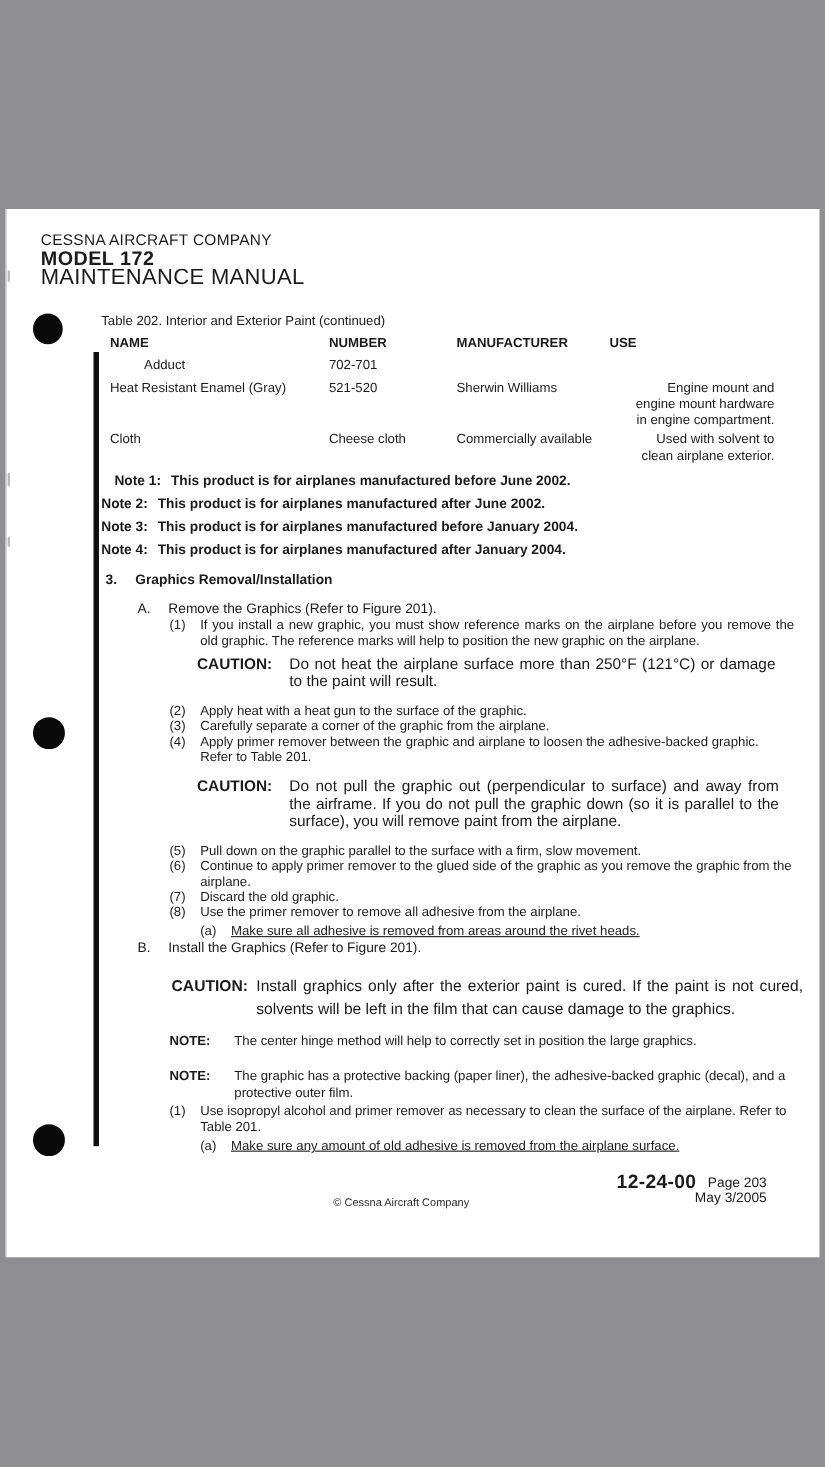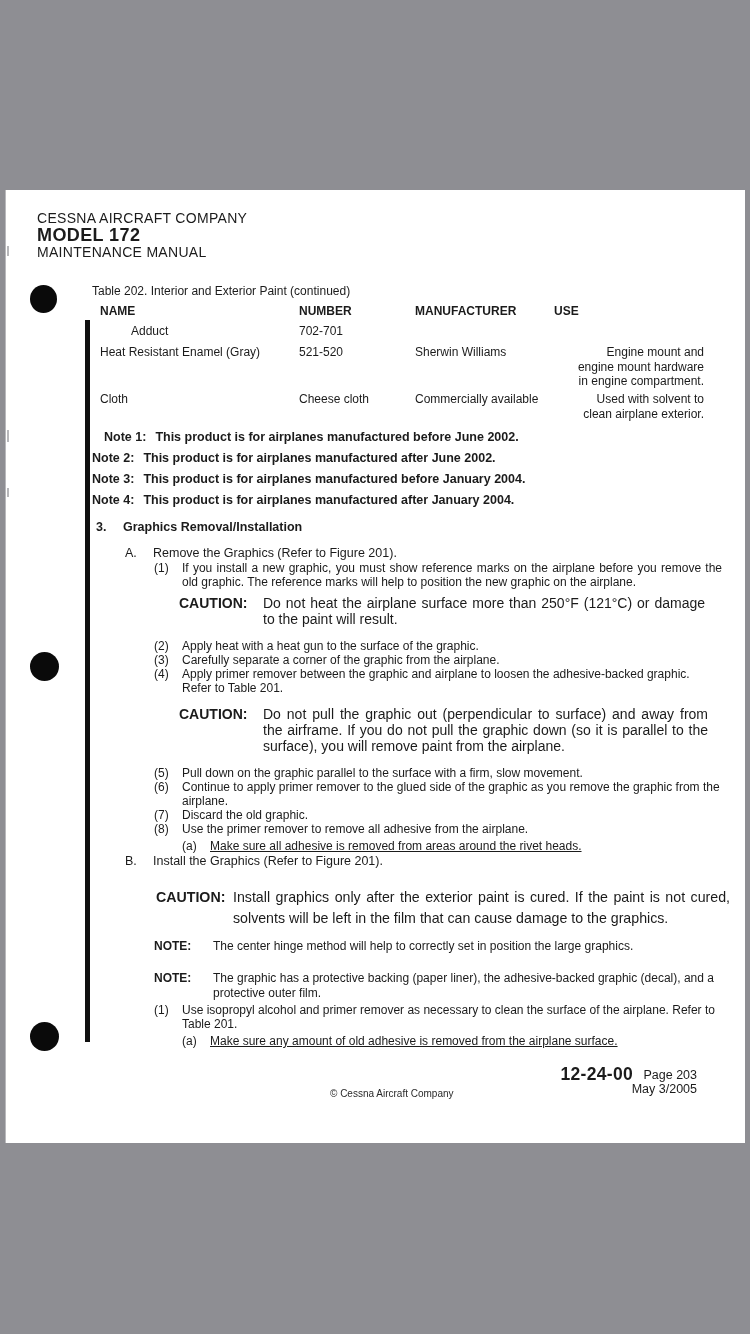--- a/index.html
+++ b/index.html
@@ -30,21 +30,21 @@
   .changebar{position:absolute;left:79px;top:130px;width:5px;height:722px;background:#101010;}
   .tick{position:absolute;left:1px;width:2px;background:#b7b7ba;}
   .tk1{top:56px;height:10px;}
   .tk2{top:240px;height:12px;}
   .tk3{top:298px;height:9px;}
 
   
   .doc-header{position:absolute;top:20px;left:31px;right:0;text-align:left;}
   .h-company{font-size:14px;line-height:16px;letter-spacing:.3px;}
   .h-model{font-size:18px;line-height:19px;font-weight:700;letter-spacing:.4px;}
-  .h-manual{font-size:14px;line-height:15px;letter-spacing:.3px;}
+  .h-manual{font-size:20px;line-height:15px;letter-spacing:.3px;}
 
   
   .tbl-caption{position:absolute;left:86px;top:94px;font-size:12px;}
   .colh{position:absolute;top:114px;font-size:12px;font-weight:700;}
   .cx-name{left:94px;} .cx-num{left:270px;padding-left:23px;} .cx-man{left:409px;} .cx-use{left:548px;}
   .cell{position:absolute;font-size:12px;line-height:14.5px;text-align:right;}
   .r1{top:134px;} .r2{top:155px;} .r3{top:202px;}
   .indent{left:125px;}
   .use{width:150px;white-space:pre-line;}
 
@@ -82,21 +82,21 @@
   .c3 .c-lbl{width:77px;}
   .c3 .c-txt{width:497px;text-align:justify;}
 
   
   .noteblk{position:absolute;left:148px;display:flex;font-size:12px;line-height:15px;}
   .noteblk .nb-lbl{font-weight:700;flex:none;width:59px;}
   .noteblk .nb-txt{width:520px;}
   .nb1{top:749px;} .nb2{top:781px;}
 
   
-  .f-copy{position:absolute;left:297px;top:898px;font-size:10px;color:#2a2a2a;margin-left:27px;}
+  .f-copy{position:absolute;left:297px;top:898px;font-size:10px;color:#2a2a2a;}
   .f-rev{position:absolute;right:112px;top:874px;font-size:17.5px;font-weight:700;letter-spacing:.3px;}
   .f-page{position:absolute;right:48px;top:878px;font-size:12.5px;text-align:right;}
   .f-date{position:absolute;right:48px;top:892px;font-size:12.5px;text-align:right;}
 </style>
 </head>
 <body>
 
 <div class="page">
 
   <div class="punch p1"></div>

